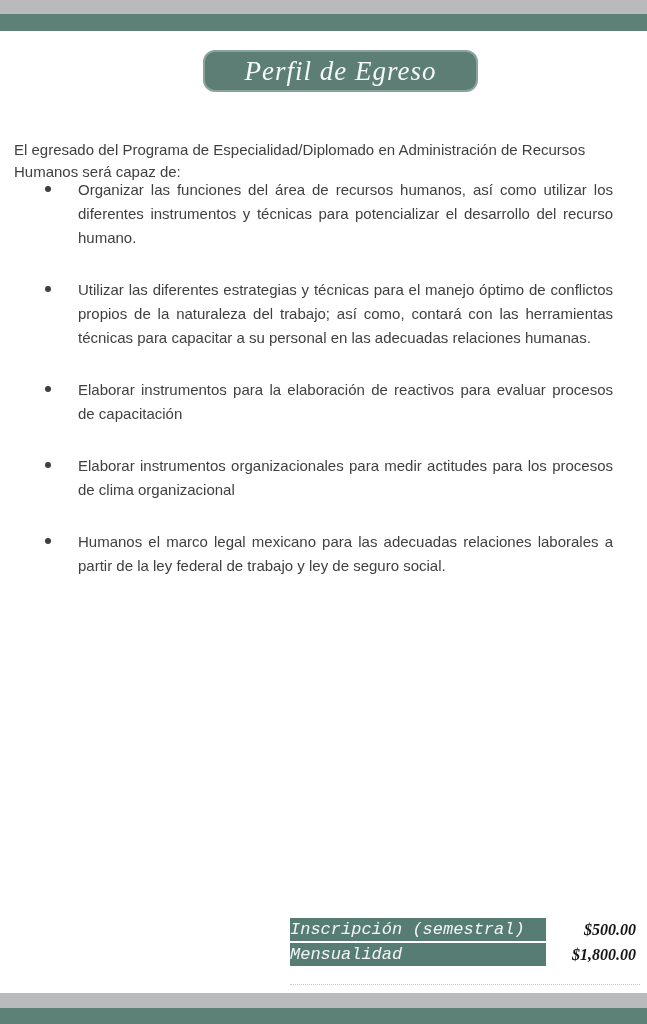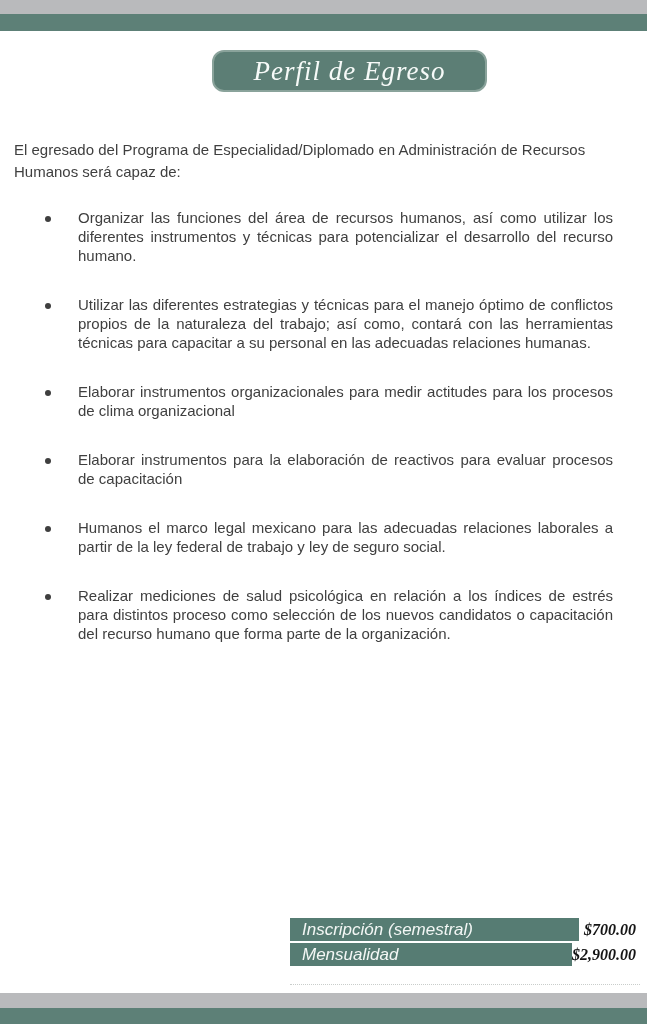--- a/index.html
+++ b/index.html
@@ -15,21 +15,21 @@
   
   .bar { position: absolute; left: 0; width: 647px; }
   .bar-gray-top    { top: 0;    height: 14px; background: #b9babc; }
   .bar-teal-top    { top: 14px; height: 17px; background: #5d8077; }
   .bar-gray-bottom { top: 993px;  height: 15px; background: #b9babc; }
   .bar-teal-bottom { top: 1008px; height: 16px; background: #5d8077; }
 
   
   .title-badge {
     position: absolute;
-    left: 212px; top: 50px;
+    left: 203px; top: 50px;
     width: 275px; height: 42px;
     background: #5c7e75;
     border: 2px solid #8aa39b;
     border-radius: 12px;
     box-sizing: border-box;
     display: flex; align-items: center; justify-content: center;
     font-family: "Liberation Serif", serif;
     font-style: italic;
     font-size: 27px;
     color: #f6faf8;
@@ -52,23 +52,22 @@
     left: 45px; top: 178px;
     width: 568px;
     margin: 0; padding: 0;
     list-style: none;
   }
   ul.bullets li {
     position: relative;
     padding-left: 33px;
     margin-bottom: 28px;
     font-size: 15px;
-    line-height: 19px;
+    line-height: 24px;
     text-align: justify;
-    margin-top: 30px;
   }
   ul.bullets li .dot {
     position: absolute;
     left: 0; top: 8px;
     width: 6px; height: 6px;
     border-radius: 50%;
     background: #3f3f3f;
   }
 
   
@@ -80,28 +79,28 @@
     padding-bottom: 2px;
   }
   .pricing-row {
     display: flex;
     align-items: stretch;
     height: 23px;
     margin-bottom: 2px;
   }
   .pricing-row:last-child { margin-bottom: 16px; }
   .pricing-label {
-    width: 289px;
+    width: 256px;
     background: #567c73;
     color: #f3f7f5;
-    font-family: Liberation Sans, sans-serif;
+    font-family: Liberation Mono, monospace;
     font-style: italic;
     font-size: 17px;
     line-height: 23px;
-    padding-left: 12px;
+    padding-left: 0;
     box-sizing: border-box;
     white-space: nowrap;
   }
   .pricing-price {
     flex: 1;
     background: #ffffff;
     color: #141414;
     font-family: "Liberation Serif", serif;
     font-style: italic;
     font-weight: bold;
@@ -122,33 +121,32 @@
 
   <div class="title-badge">
     <span>Perfil de Egreso</span>
   </div>
 
   <p class="intro">El egresado del Programa de Especialidad/Diplomado en Administración de Recursos Humanos será capaz de:</p>
 
   <ul class="bullets">
     <li><span class="dot"></span><span>Organizar las funciones del área de recursos humanos, así como utilizar los diferentes instrumentos y técnicas para potencializar el desarrollo del recurso humano.</span></li>
     <li><span class="dot"></span><span>Utilizar las diferentes estrategias y técnicas para el manejo óptimo de conflictos propios de la naturaleza del trabajo; así como, contará con las herramientas técnicas para capacitar a su personal en las adecuadas relaciones humanas.</span></li>
+    <li><span class="dot"></span><span>Elaborar instrumentos para la elaboración de reactivos para evaluar procesos de capacitación</span></li>
     <li><span class="dot"></span><span>Elaborar instrumentos organizacionales para medir actitudes para los procesos de clima organizacional</span></li>
-    <li><span class="dot"></span><span>Elaborar instrumentos para la elaboración de reactivos para evaluar procesos de capacitación</span></li>
     <li><span class="dot"></span><span>Humanos el marco legal mexicano para las adecuadas relaciones laborales a partir de la ley federal de trabajo y ley de seguro social.</span></li>
-    <li><span class="dot"></span><span>Realizar mediciones de salud psicológica en relación a los índices de estrés para distintos  proceso como selección de los nuevos candidatos o capacitación del recurso humano que forma parte de la organización.</span></li>
   </ul>
 
   <div class="pricing">
     <div class="pricing-row">
       <div class="pricing-label">Inscripción (semestral)</div>
-      <div class="pricing-price">$700.00</div>
+      <div class="pricing-price">$500.00</div>
     </div>
     <div class="pricing-row">
       <div class="pricing-label">Mensualidad</div>
-      <div class="pricing-price">$2,900.00</div>
+      <div class="pricing-price">$1,800.00</div>
     </div>
   </div>
 
   <div class="bar bar-gray-bottom"></div>
   <div class="bar bar-teal-bottom"></div>
 
 </div>
 
 </body></html>

